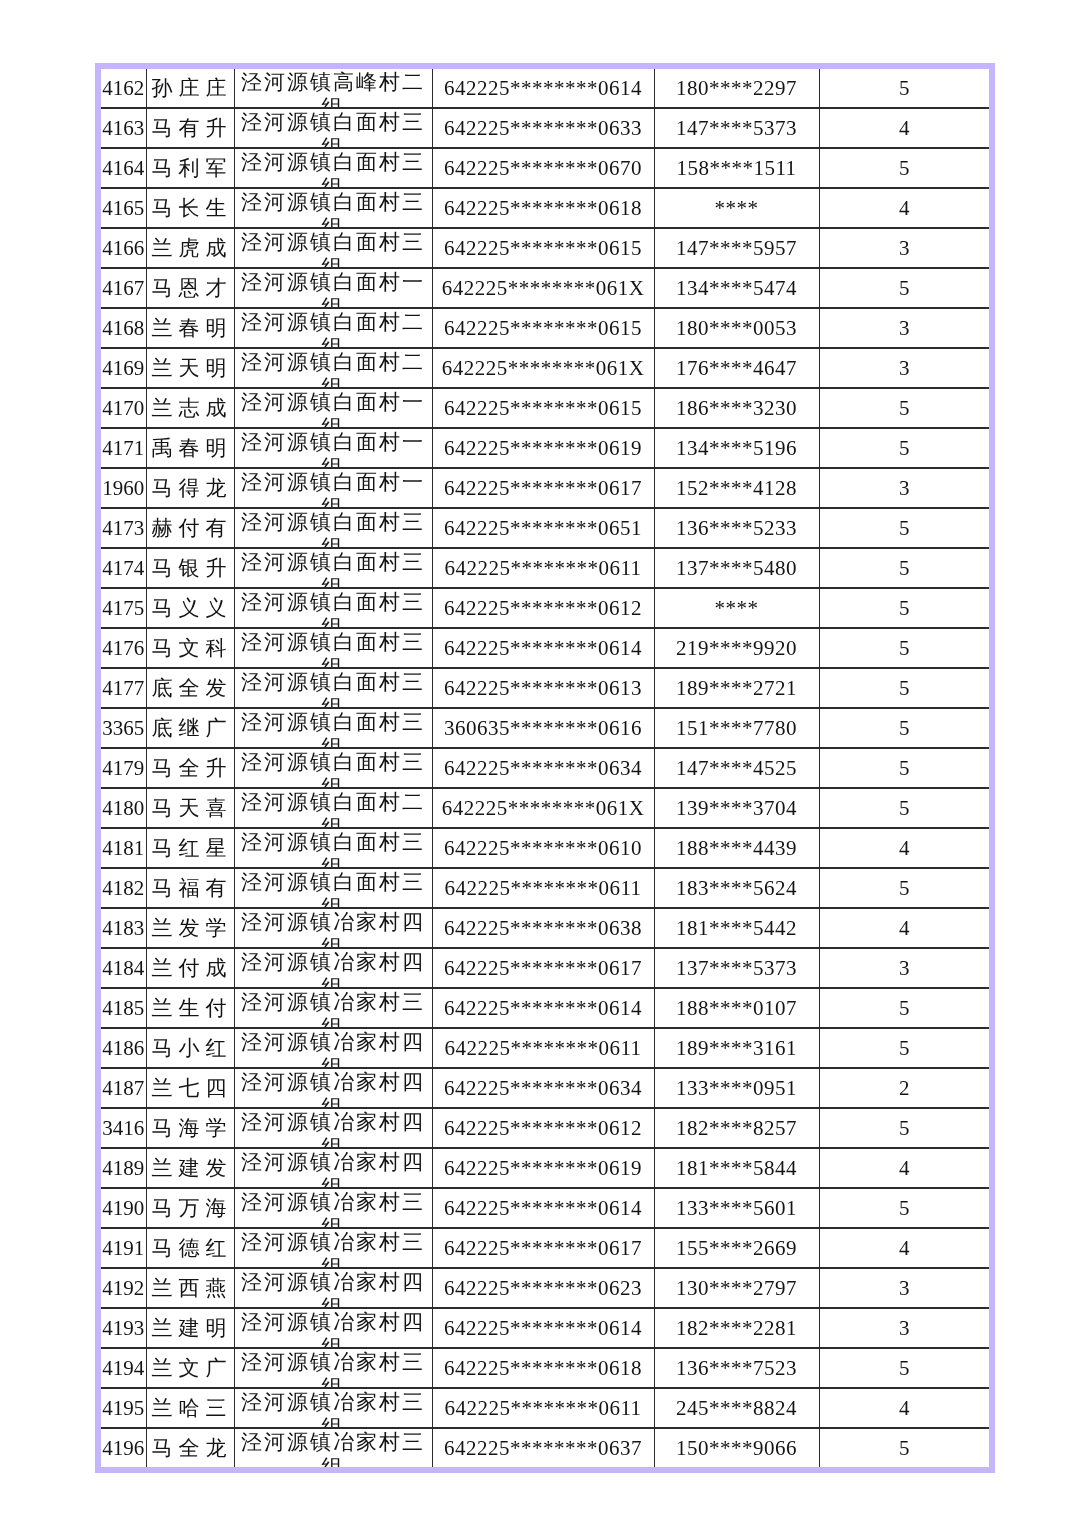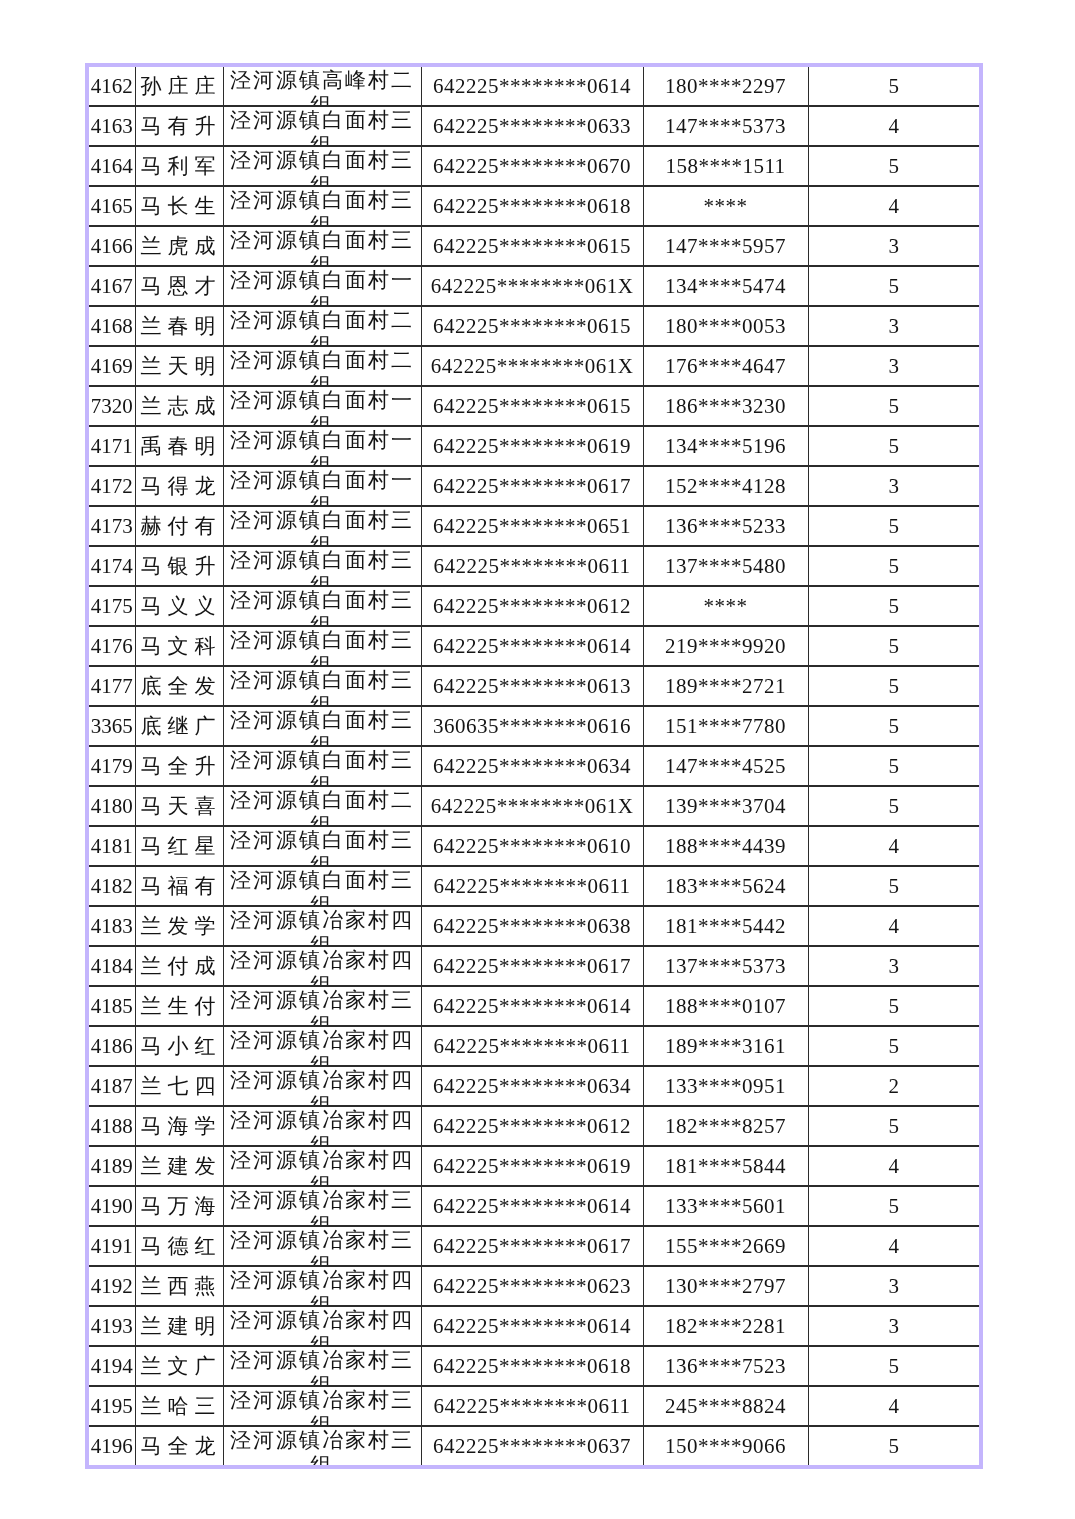--- a/index.html
+++ b/index.html
@@ -10,26 +10,26 @@
     width: 1075px;
     height: 1519px;
     background: #ffffff;
     position: relative;
     font-family: "Liberation Serif", "DejaVu Serif", serif;
     color: #141414;
     overflow: hidden;
   }
   table.roster {
     position: absolute;
-    left: 85px;
+    left: 95px;
     top: 63px;
     width: 894px;
     border-collapse: collapse;
     table-layout: fixed;
-    border: 4px solid #c4b5fd;
+    border: 6px solid #c4b5fd;
   }
   col.w-no     { width: 48px; }
   col.w-name   { width: 88px; }
   col.w-addr   { width: 198px; }
   col.w-id     { width: 222px; }
   col.w-phone  { width: 165px; }
   col.w-count  { width: 173px; }
   tr.data-row { height: 39.37px; }
   td {
     border: 1px solid #2b2b2b;
@@ -152,41 +152,41 @@
         <td class="c-no">4169</td>
         <td class="c-name">兰天明</td>
         <td class="c-address">
           <div class="addr-text">泾河源镇白面村二组</div>
         </td>
         <td class="c-id_masked">642225********061X</td>
         <td class="c-phone_masked">176****4647</td>
         <td class="c-count">3</td>
       </tr>
       <tr class="data-row">
-        <td class="c-no">7320</td>
+        <td class="c-no">4170</td>
         <td class="c-name">兰志成</td>
         <td class="c-address">
           <div class="addr-text">泾河源镇白面村一组</div>
         </td>
         <td class="c-id_masked">642225********0615</td>
         <td class="c-phone_masked">186****3230</td>
         <td class="c-count">5</td>
       </tr>
       <tr class="data-row">
         <td class="c-no">4171</td>
         <td class="c-name">禹春明</td>
         <td class="c-address">
           <div class="addr-text">泾河源镇白面村一组</div>
         </td>
         <td class="c-id_masked">642225********0619</td>
         <td class="c-phone_masked">134****5196</td>
         <td class="c-count">5</td>
       </tr>
       <tr class="data-row">
-        <td class="c-no">4172</td>
+        <td class="c-no">1960</td>
         <td class="c-name">马得龙</td>
         <td class="c-address">
           <div class="addr-text">泾河源镇白面村一组</div>
         </td>
         <td class="c-id_masked">642225********0617</td>
         <td class="c-phone_masked">152****4128</td>
         <td class="c-count">3</td>
       </tr>
       <tr class="data-row">
         <td class="c-no">4173</td>
@@ -332,21 +332,21 @@
         <td class="c-no">4187</td>
         <td class="c-name">兰七四</td>
         <td class="c-address">
           <div class="addr-text">泾河源镇冶家村四组</div>
         </td>
         <td class="c-id_masked">642225********0634</td>
         <td class="c-phone_masked">133****0951</td>
         <td class="c-count">2</td>
       </tr>
       <tr class="data-row">
-        <td class="c-no">4188</td>
+        <td class="c-no">3416</td>
         <td class="c-name">马海学</td>
         <td class="c-address">
           <div class="addr-text">泾河源镇冶家村四组</div>
         </td>
         <td class="c-id_masked">642225********0612</td>
         <td class="c-phone_masked">182****8257</td>
         <td class="c-count">5</td>
       </tr>
       <tr class="data-row">
         <td class="c-no">4189</td>

